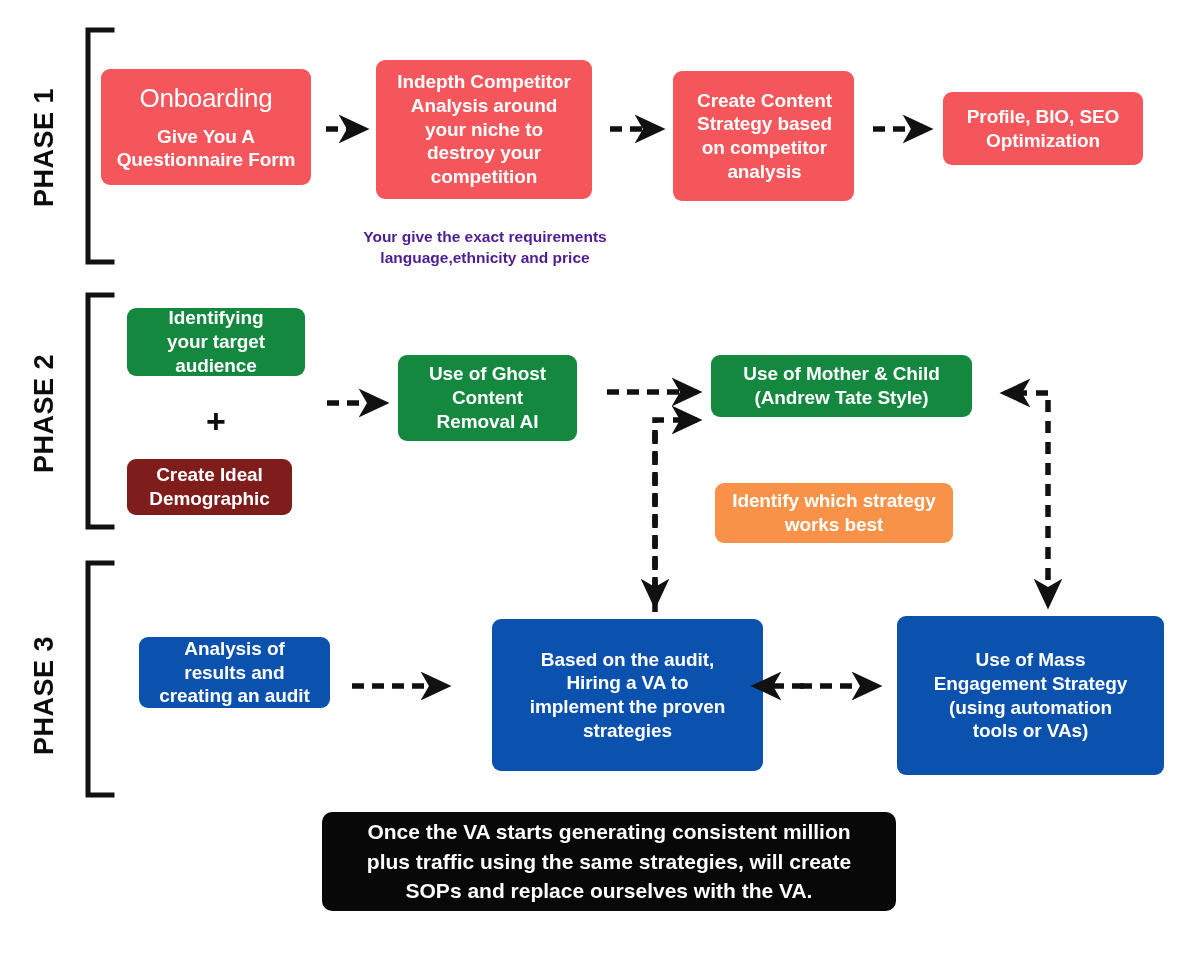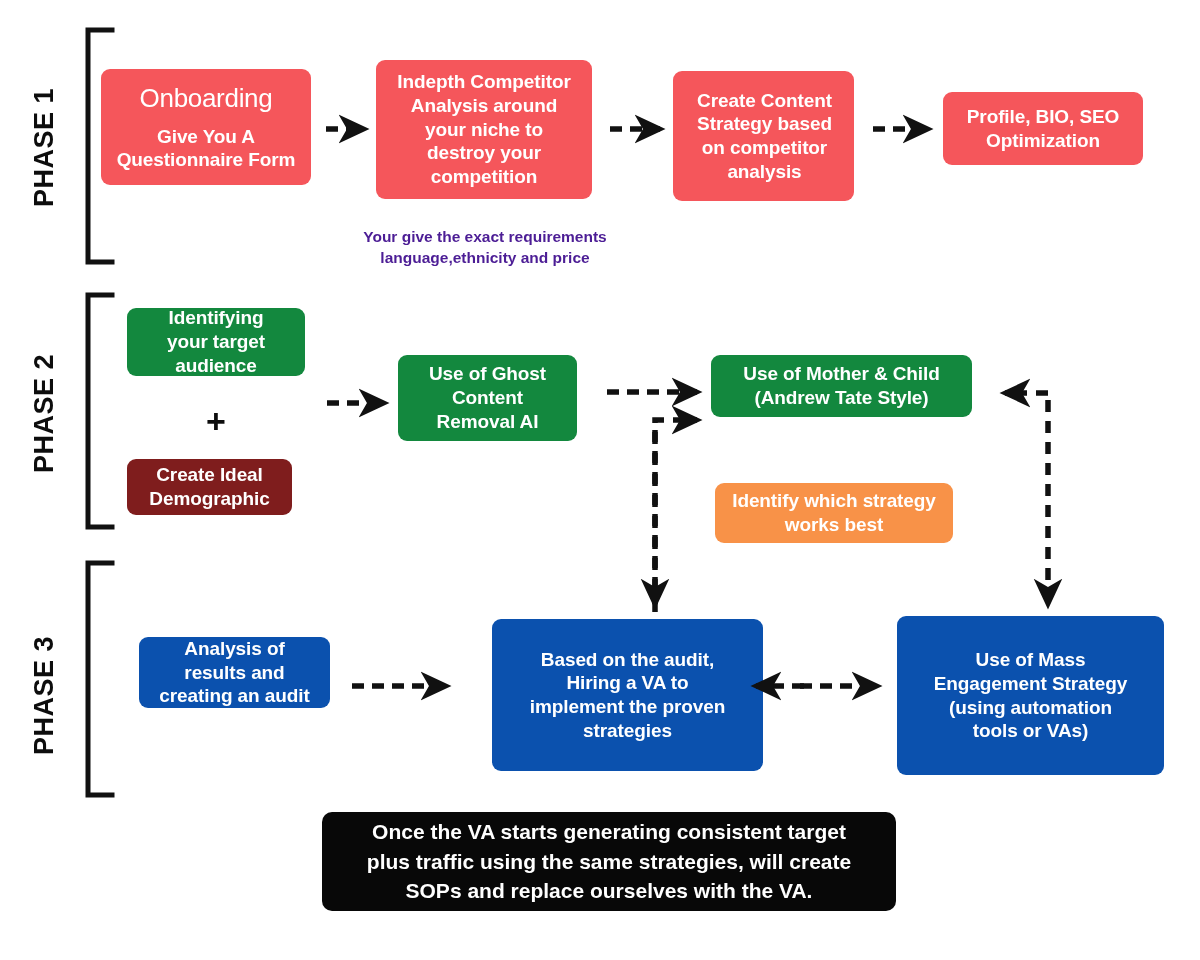--- a/index.html
+++ b/index.html
@@ -153,21 +153,21 @@
   <div class="node" style="left:460px; top:619px; width:271px; height:152px; background:#0B51AE; white-space:pre-line;margin-left:32px;">Based on the audit,
 Hiring a VA to
 implement the proven
 strategies</div>
 
   <div class="node" style="left:897px; top:616px; width:267px; height:159px; background:#0B51AE; white-space:pre-line;">Use of Mass
 Engagement Strategy
 (using automation
 tools or VAs)</div>
 
-  <div class="footer-note" style="left:322px; top:812px; width:574px; height:99px;">Once the VA starts generating consistent target
+  <div class="footer-note" style="left:322px; top:812px; width:574px; height:99px;">Once the VA starts generating consistent million
 plus traffic using the same strategies, will create
 SOPs and replace ourselves with the VA.</div>
 
   <svg class="overlay" viewBox="0 0 1200 960" xmlns="http://www.w3.org/2000/svg">
     <defs>
       <marker id="ah" markerWidth="6.2" markerHeight="5.4" refX="4.6" refY="2.7" orient="auto" markerUnits="strokeWidth">
         <path d="M0,0.1 L5.6,2.7 L0,5.3 L1.5,2.7 Z" fill="#111111"></path>
       </marker>
     </defs>
 

